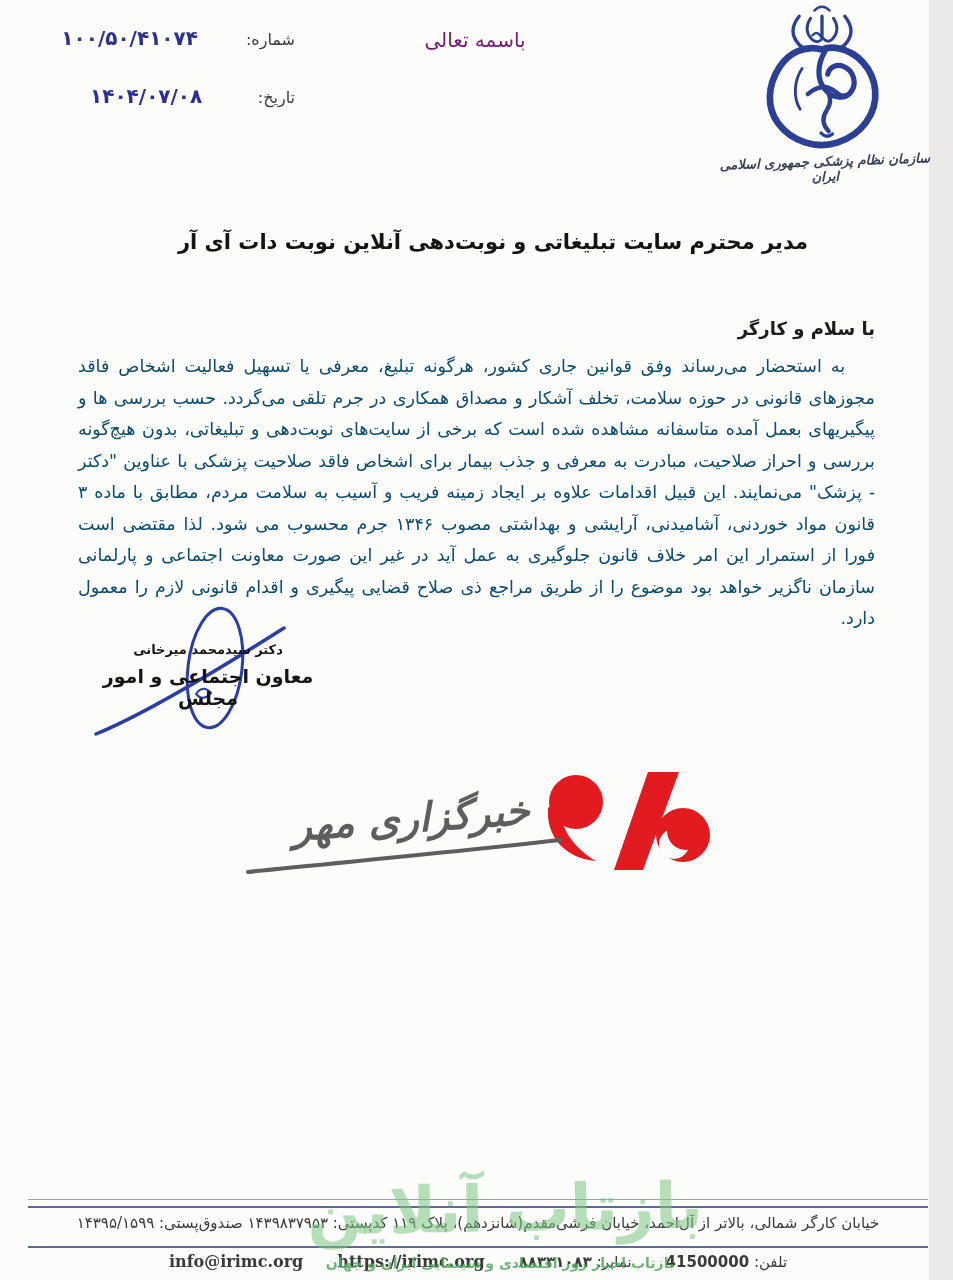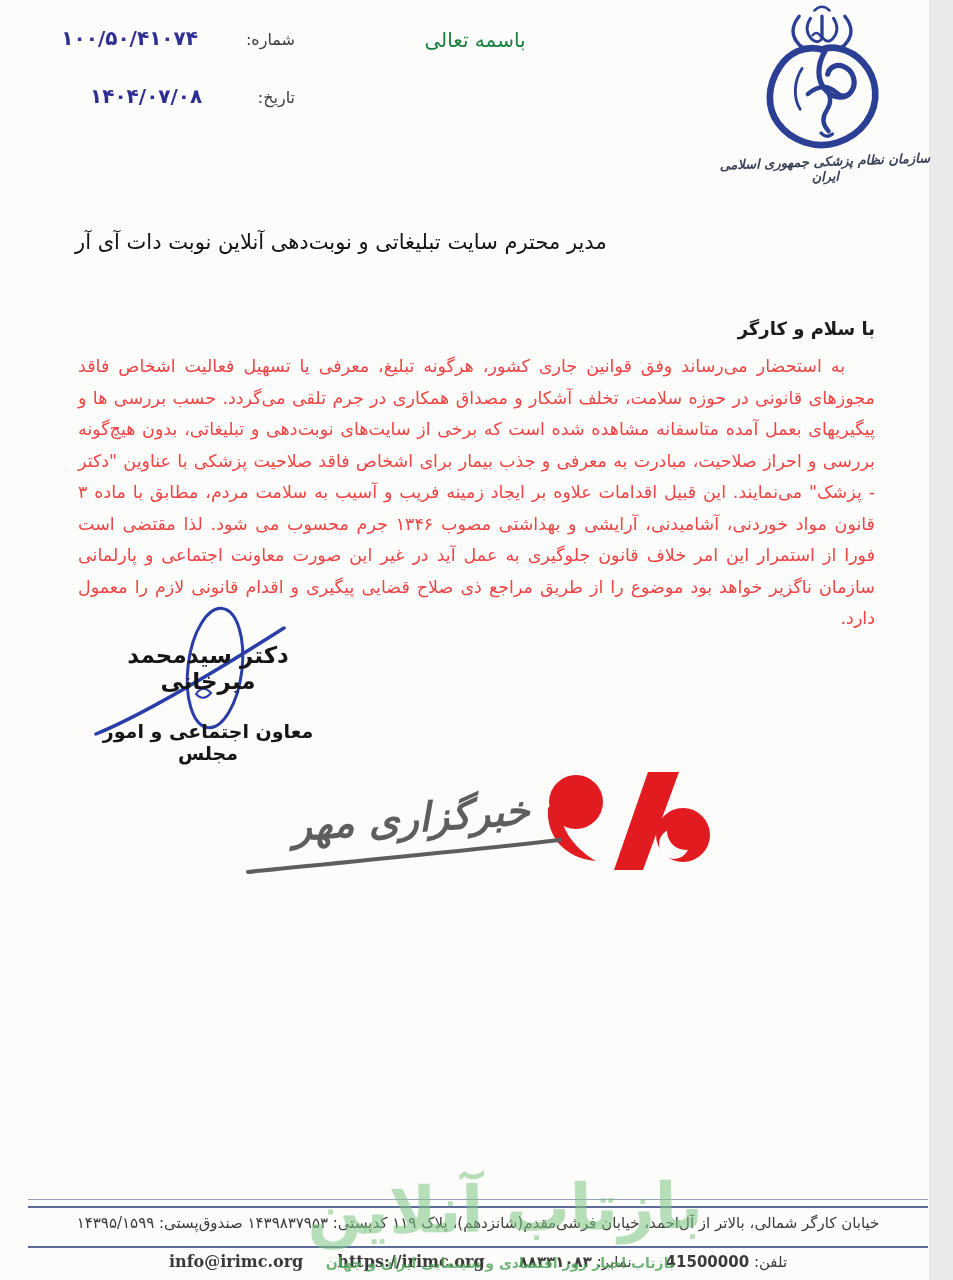--- a/index.html
+++ b/index.html
@@ -15,43 +15,43 @@
   .edge-strip { right: 0; top: 0; width: 24px; height: 1280px; background: #eceae8; }
 
   
   .org-emblem { left: 738px; top: 2px; width: 168px; height: 152px; }
   .org-caption {
     left: 705px; top: 154px; width: 240px; text-align: center;
     font-size: 13px; font-weight: bold; font-style: italic; color: #3a4158;
     transform: rotate(-2deg); direction: rtl;
   }
   .bismillah { left: 415px; top: 28px; width: 120px; text-align: center;
-    font-size: 20px; color: #15803d; direction: rtl; }
+    font-size: 20px; color: #701a75; direction: rtl; }
   .meta-block { left: 90px; top: 26px; width: 205px; }
   .meta-row { display: flex; direction: rtl; justify-content: space-between;
     align-items: baseline; margin-bottom: 34px; }
   .meta-label { font-size: 16px; color: #3c3c3c; margin-left: 48px; }
   .meta-value { font-size: 20px; font-weight: bold; color: #2e2f93;
     letter-spacing: 0.5px; direction: rtl; }
 
   
-  .recipient { right: 78px; top: 230px; width: 800px; font-size: 21px;
-    font-weight: normal; color: #141414; direction: rtl; text-align: left; }
+  .recipient { right: 60px; top: 230px; width: 800px; font-size: 21px;
+    font-weight: bold; color: #141414; direction: rtl; text-align: center; }
   .salutation { right: 78px; top: 318px; font-size: 18px; font-weight: bold;
     color: #1d1d1d; direction: rtl; }
   .body-text {
     right: 78px; top: 351px; width: 797px; font-size: 17.5px;
-    line-height: 31.5px; color: #ef4444; direction: rtl;
+    line-height: 31.5px; color: #0c4a6e; direction: rtl;
     text-align: justify; text-indent: 30px;
   }
 
   
   .signature-block { left: 78px; top: 642px; width: 260px; text-align: center;
     direction: rtl; color: #161616; }
-  .sig-name { font-size: 23px; font-weight: bold; margin-bottom: 26px; }
+  .sig-name { font-size: 13px; font-weight: bold; margin-bottom: 8px; }
   .sig-title { font-size: 19px; font-weight: bold; }
   .sig-scribble { left: 80px; top: 596px; width: 240px; height: 150px; }
 
   
   .mehr-logo { left: 540px; top: 772px; width: 172px; height: 98px; }
   .mehr-swash { left: 240px; top: 820px; width: 330px; height: 70px; }
   .mehr-text {
     left: 292px; top: 793px; width: 300px; font-size: 40px; color: #5e5e5e;
     font-style: italic; font-weight: bold; direction: rtl; text-align: left;
     transform: rotate(-4deg); letter-spacing: -1px;

